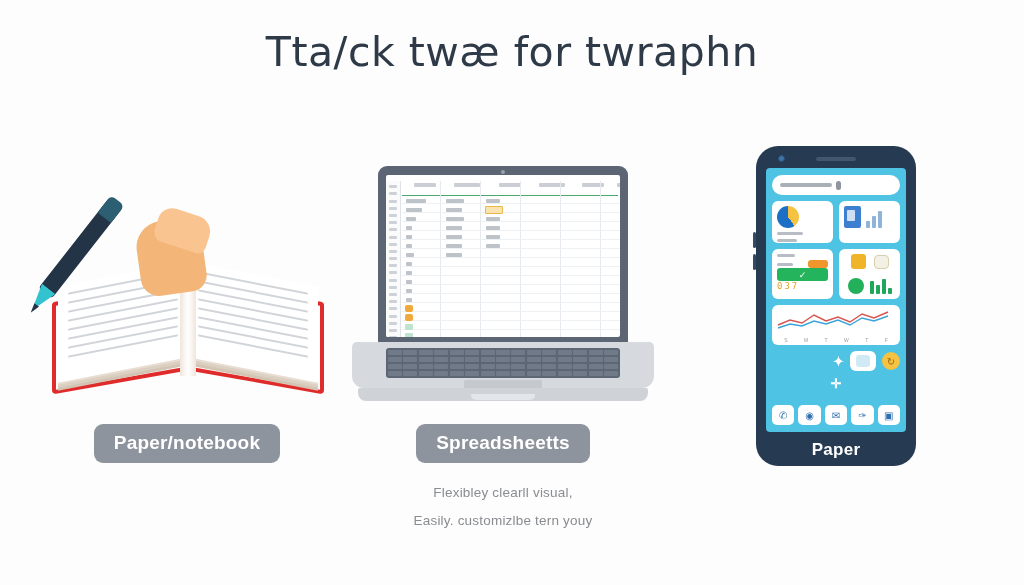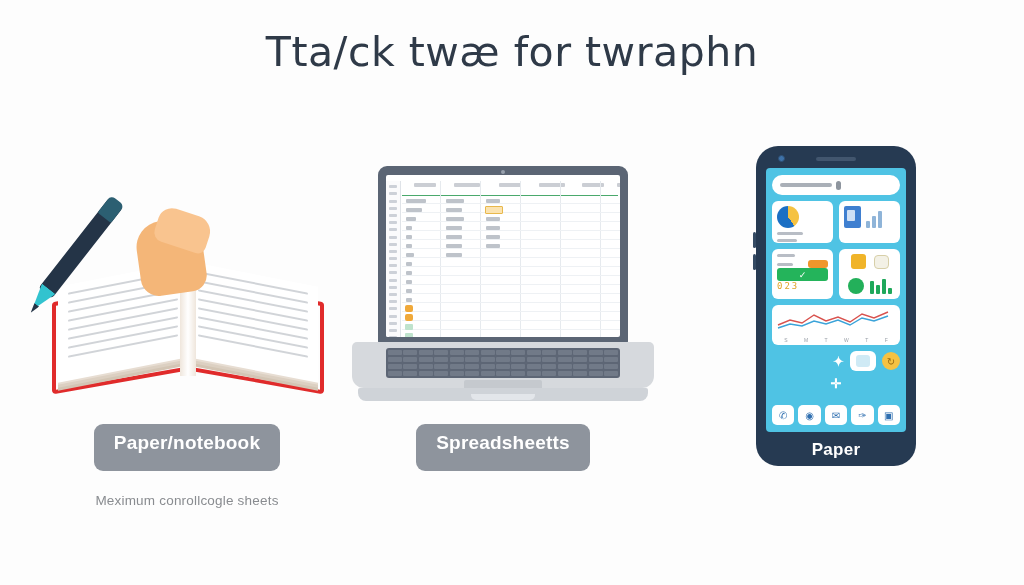--- a/index.html
+++ b/index.html
@@ -27,21 +27,21 @@
   .col-3 { left: 672px; }
 
   .art { position: relative; width: 330px; height: 300px; }
 
   
   .badge-wrap { width: 330px; text-align: center; margin-top: 4px; }
   .badge {
     display: inline-block;
     background: #8e949d; color: #ffffff;
     font-size: 19px; font-weight: 600;
-    padding: 8px 20px 17px 20px;
+    padding: 8px 20px 9px 20px;
     border-radius: 9px;
     letter-spacing: 0.2px;
   }
   .caption {
     width: 330px; text-align: center;
     margin-top: 16px;
     color: #898c90; font-size: 13.5px; line-height: 28px;
     letter-spacing: 0.2px;
   }
 
@@ -273,23 +273,20 @@
         <div class="hand-thumb"></div>
         <div class="pen">
           <div class="pen-cap"></div>
           <div class="pen-tip"></div>
           <div class="pen-nib"></div>
         </div>
       </div>
     </div>
     <div class="badge-wrap">
       <span class="badge">Paper/notebook</span>
-    </div>
-    <div class="caption">
-      <div>Meximum conrollcogle sheets</div>
     </div>
   </div>
 
   <div class="col col-2">
     <div class="art">
       <div class="laptop">
         <div class="lid">
           <div class="cam"></div>
           <div class="screen">
             <div class="sheet">
@@ -450,20 +447,22 @@
         </div>
         <div class="trackpad"></div>
         <div class="base"></div>
         <div class="base-notch"></div>
       </div>
     </div>
     <div class="badge-wrap">
       <span class="badge">Spreadsheetts</span>
     </div>
     <div class="caption">
+      <div>Flexibley clearll visual,</div>
+      <div>Easily. customizlbe tern youy</div>
     </div>
   </div>
 
   <div class="col col-3">
     <div class="art">
       <div class="phone">
         <div class="ph-cam"></div>
         <div class="ph-speaker"></div>
         <div class="ph-btn" style="top:86px;height:16px"></div>
         <div class="ph-btn" style="top:108px;height:16px"></div>
@@ -494,21 +493,21 @@
           </div>
 
           <div class="cardrow">
             <div class="card c-m">
               <div class="minitext" style="width:18px;margin-top:0"></div>
               <div style="display:flex;justify-content:space-between;align-items:center;margin-top:3px">
                 <div class="minitext" style="width:16px;margin-top:0"></div>
                 <div class="pill-orange"></div>
               </div>
               <div class="check-bar">✓</div>
-              <div class="digits">023</div>
+              <div class="digits">037</div>
             </div>
             <div class="card c-m">
               <div class="iconpair">
                 <div>
                   <div class="ic-star"></div>
                 </div>
                 <div>
                   <div class="ic-chat"></div>
                 </div>
               </div>

